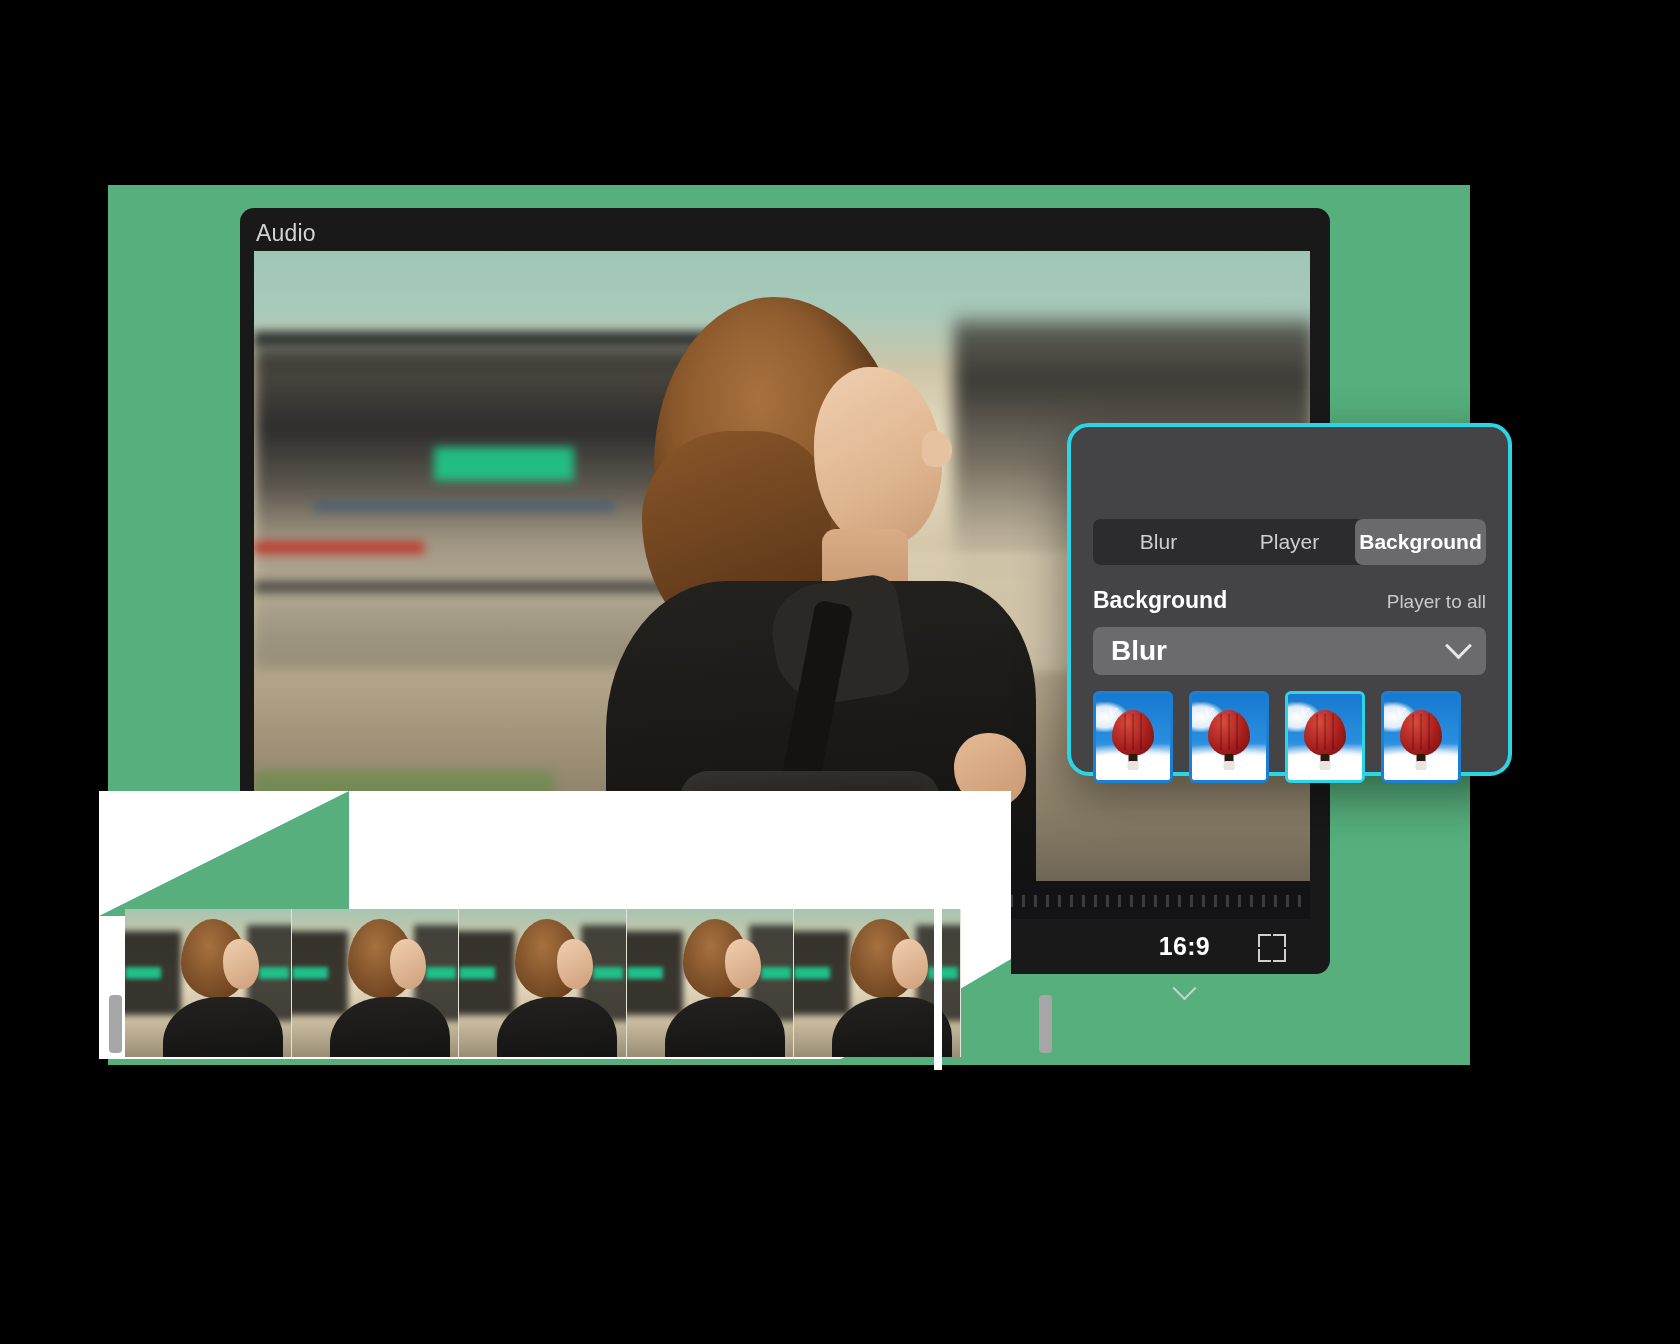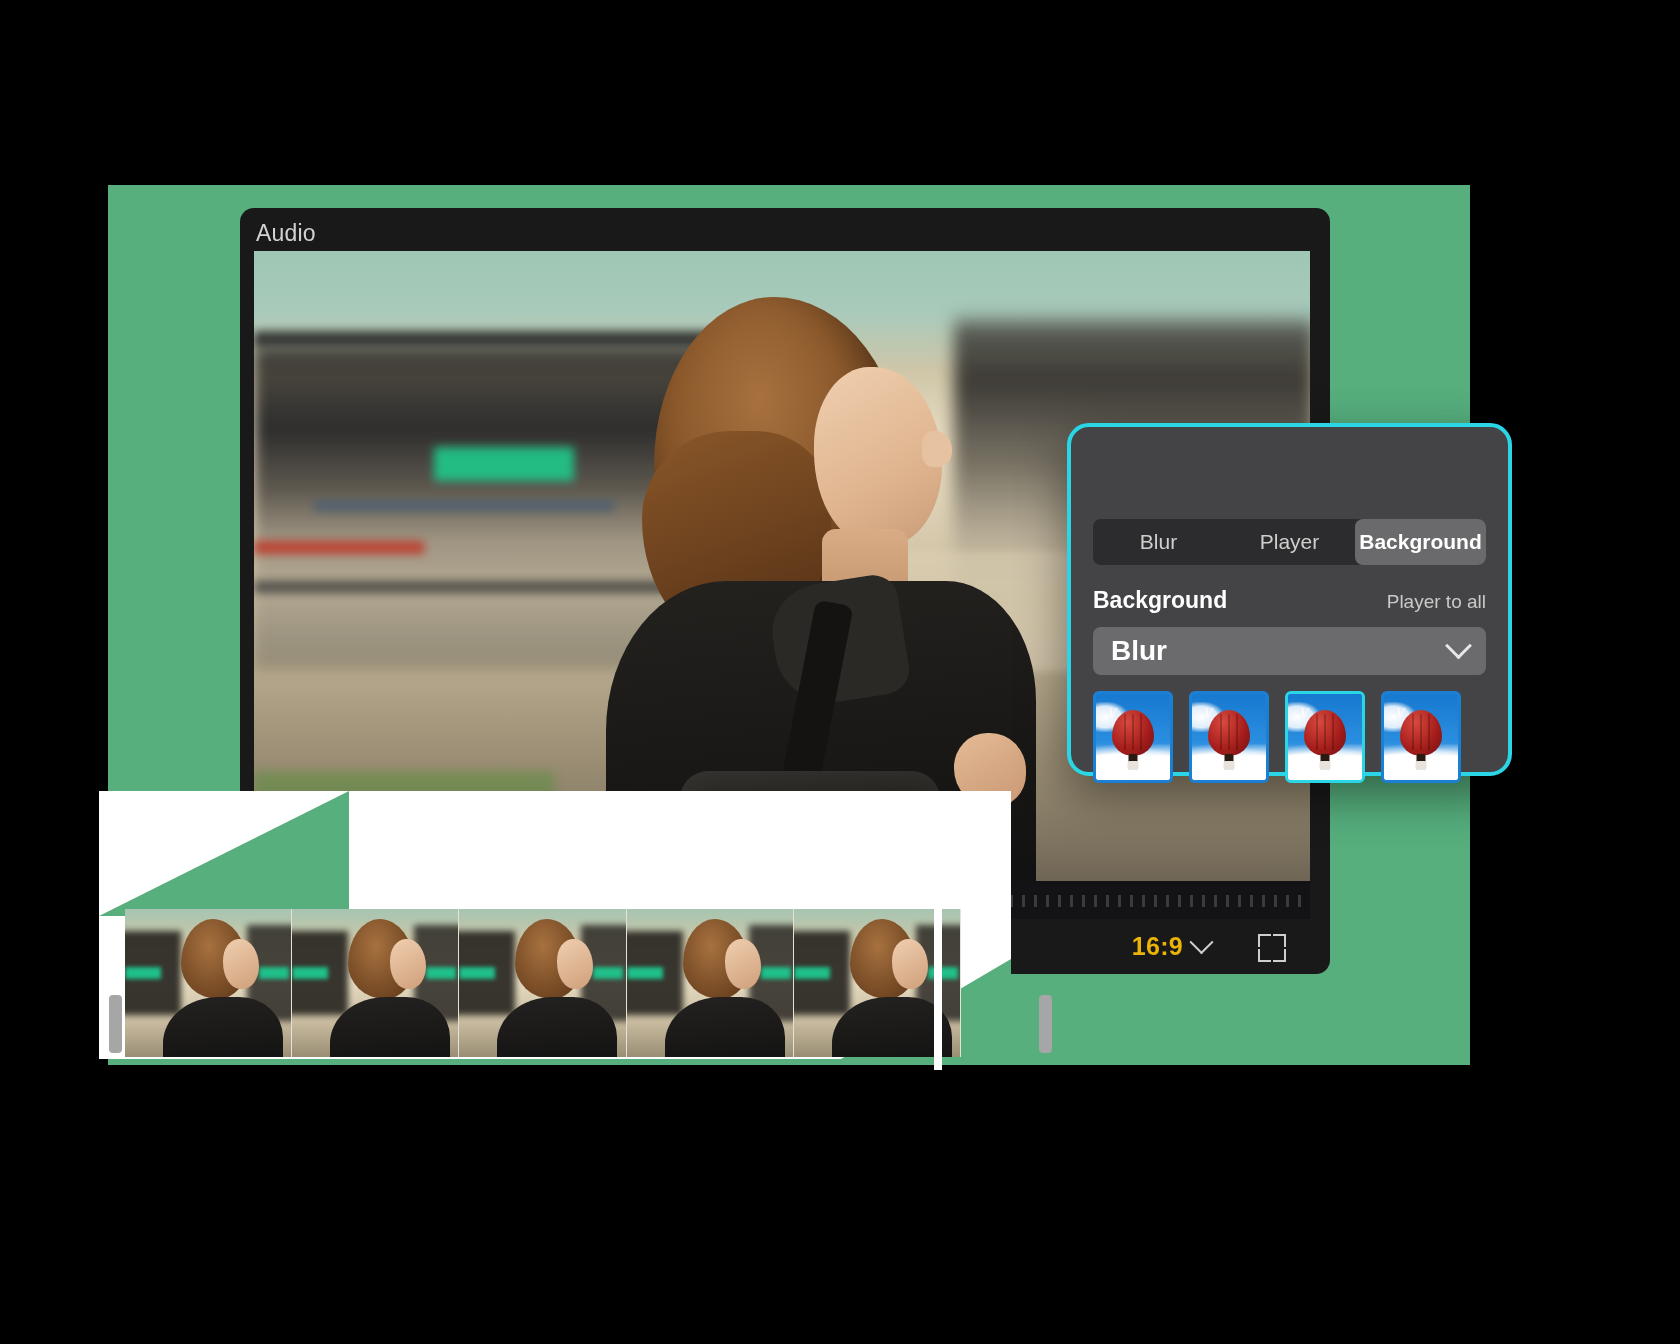--- a/index.html
+++ b/index.html
@@ -135,23 +135,24 @@
       #3a3a3f 0px,#3a3a3f 3px, transparent 3px, transparent 12px);}
   .ruler-marker{
     position:absolute;left:340px;top:10px;width:4px;height:20px;background:#23c2d4;
   }
 
   
   .bottombar{
     position:absolute;left:0;bottom:0;width:1090px;height:56px;
   }
   .ratio{
-    position:absolute;right:120px;top:14px;color:#eab308;font-size:25px;
-    font-weight:bold;letter-spacing:.3px;display:flex;align-items:center;gap:10px;
+    position:absolute;right:120px;top:14px;color:#ffffff;font-size:25px;
+    font-weight:bold;letter-spacing:.3px;display:flex;align-items:center;gap:23px;
     cursor:pointer;
+    flex-direction:column;
   }
   .chev{display:inline-block;width:15px;height:15px;
     border-right:2.6px solid #cfcfcf;border-bottom:2.6px solid #cfcfcf;
     transform:rotate(45deg) translate(-3px,-3px);}
   .fs-icon{
     position:absolute;right:44px;top:16px;width:28px;height:28px;cursor:pointer;
   }
   .fs-icon i{position:absolute;width:11px;height:11px;border:2.6px solid #cfcfcf;}
   .fs-icon i.tl{left:0;top:0;border-right:none;border-bottom:none;}
   .fs-icon i.tr{right:0;top:0;border-left:none;border-bottom:none;}

